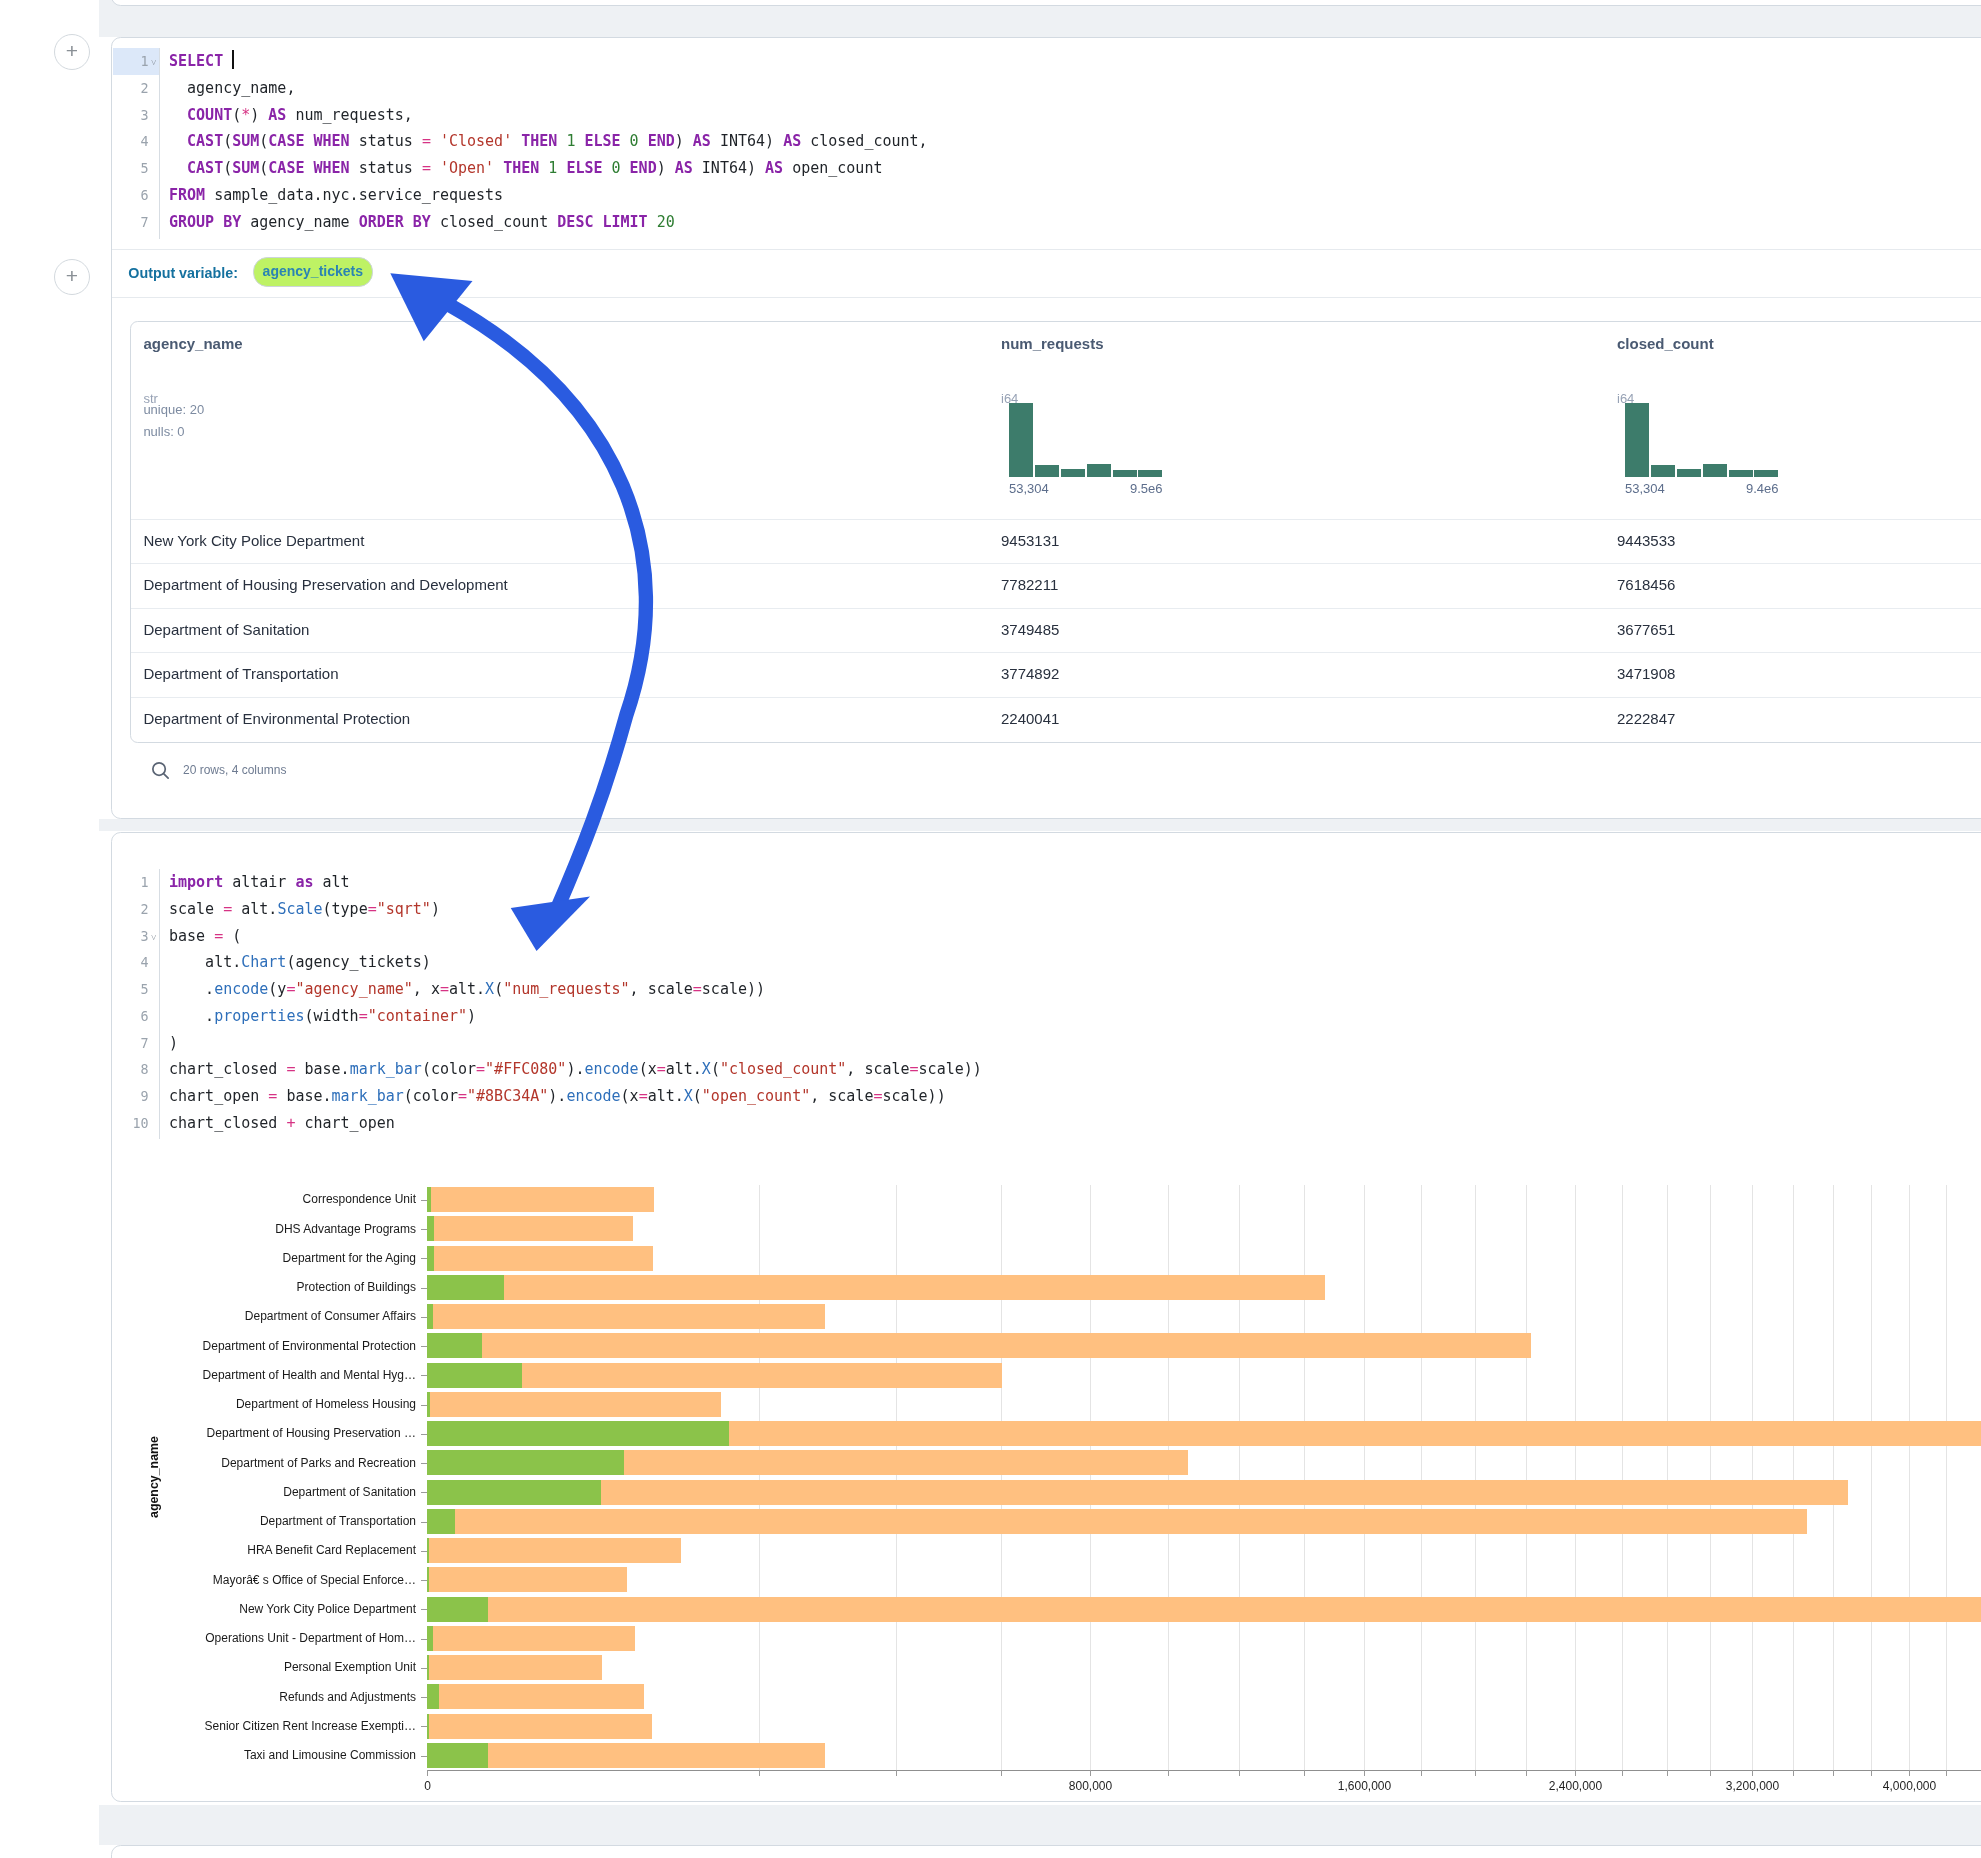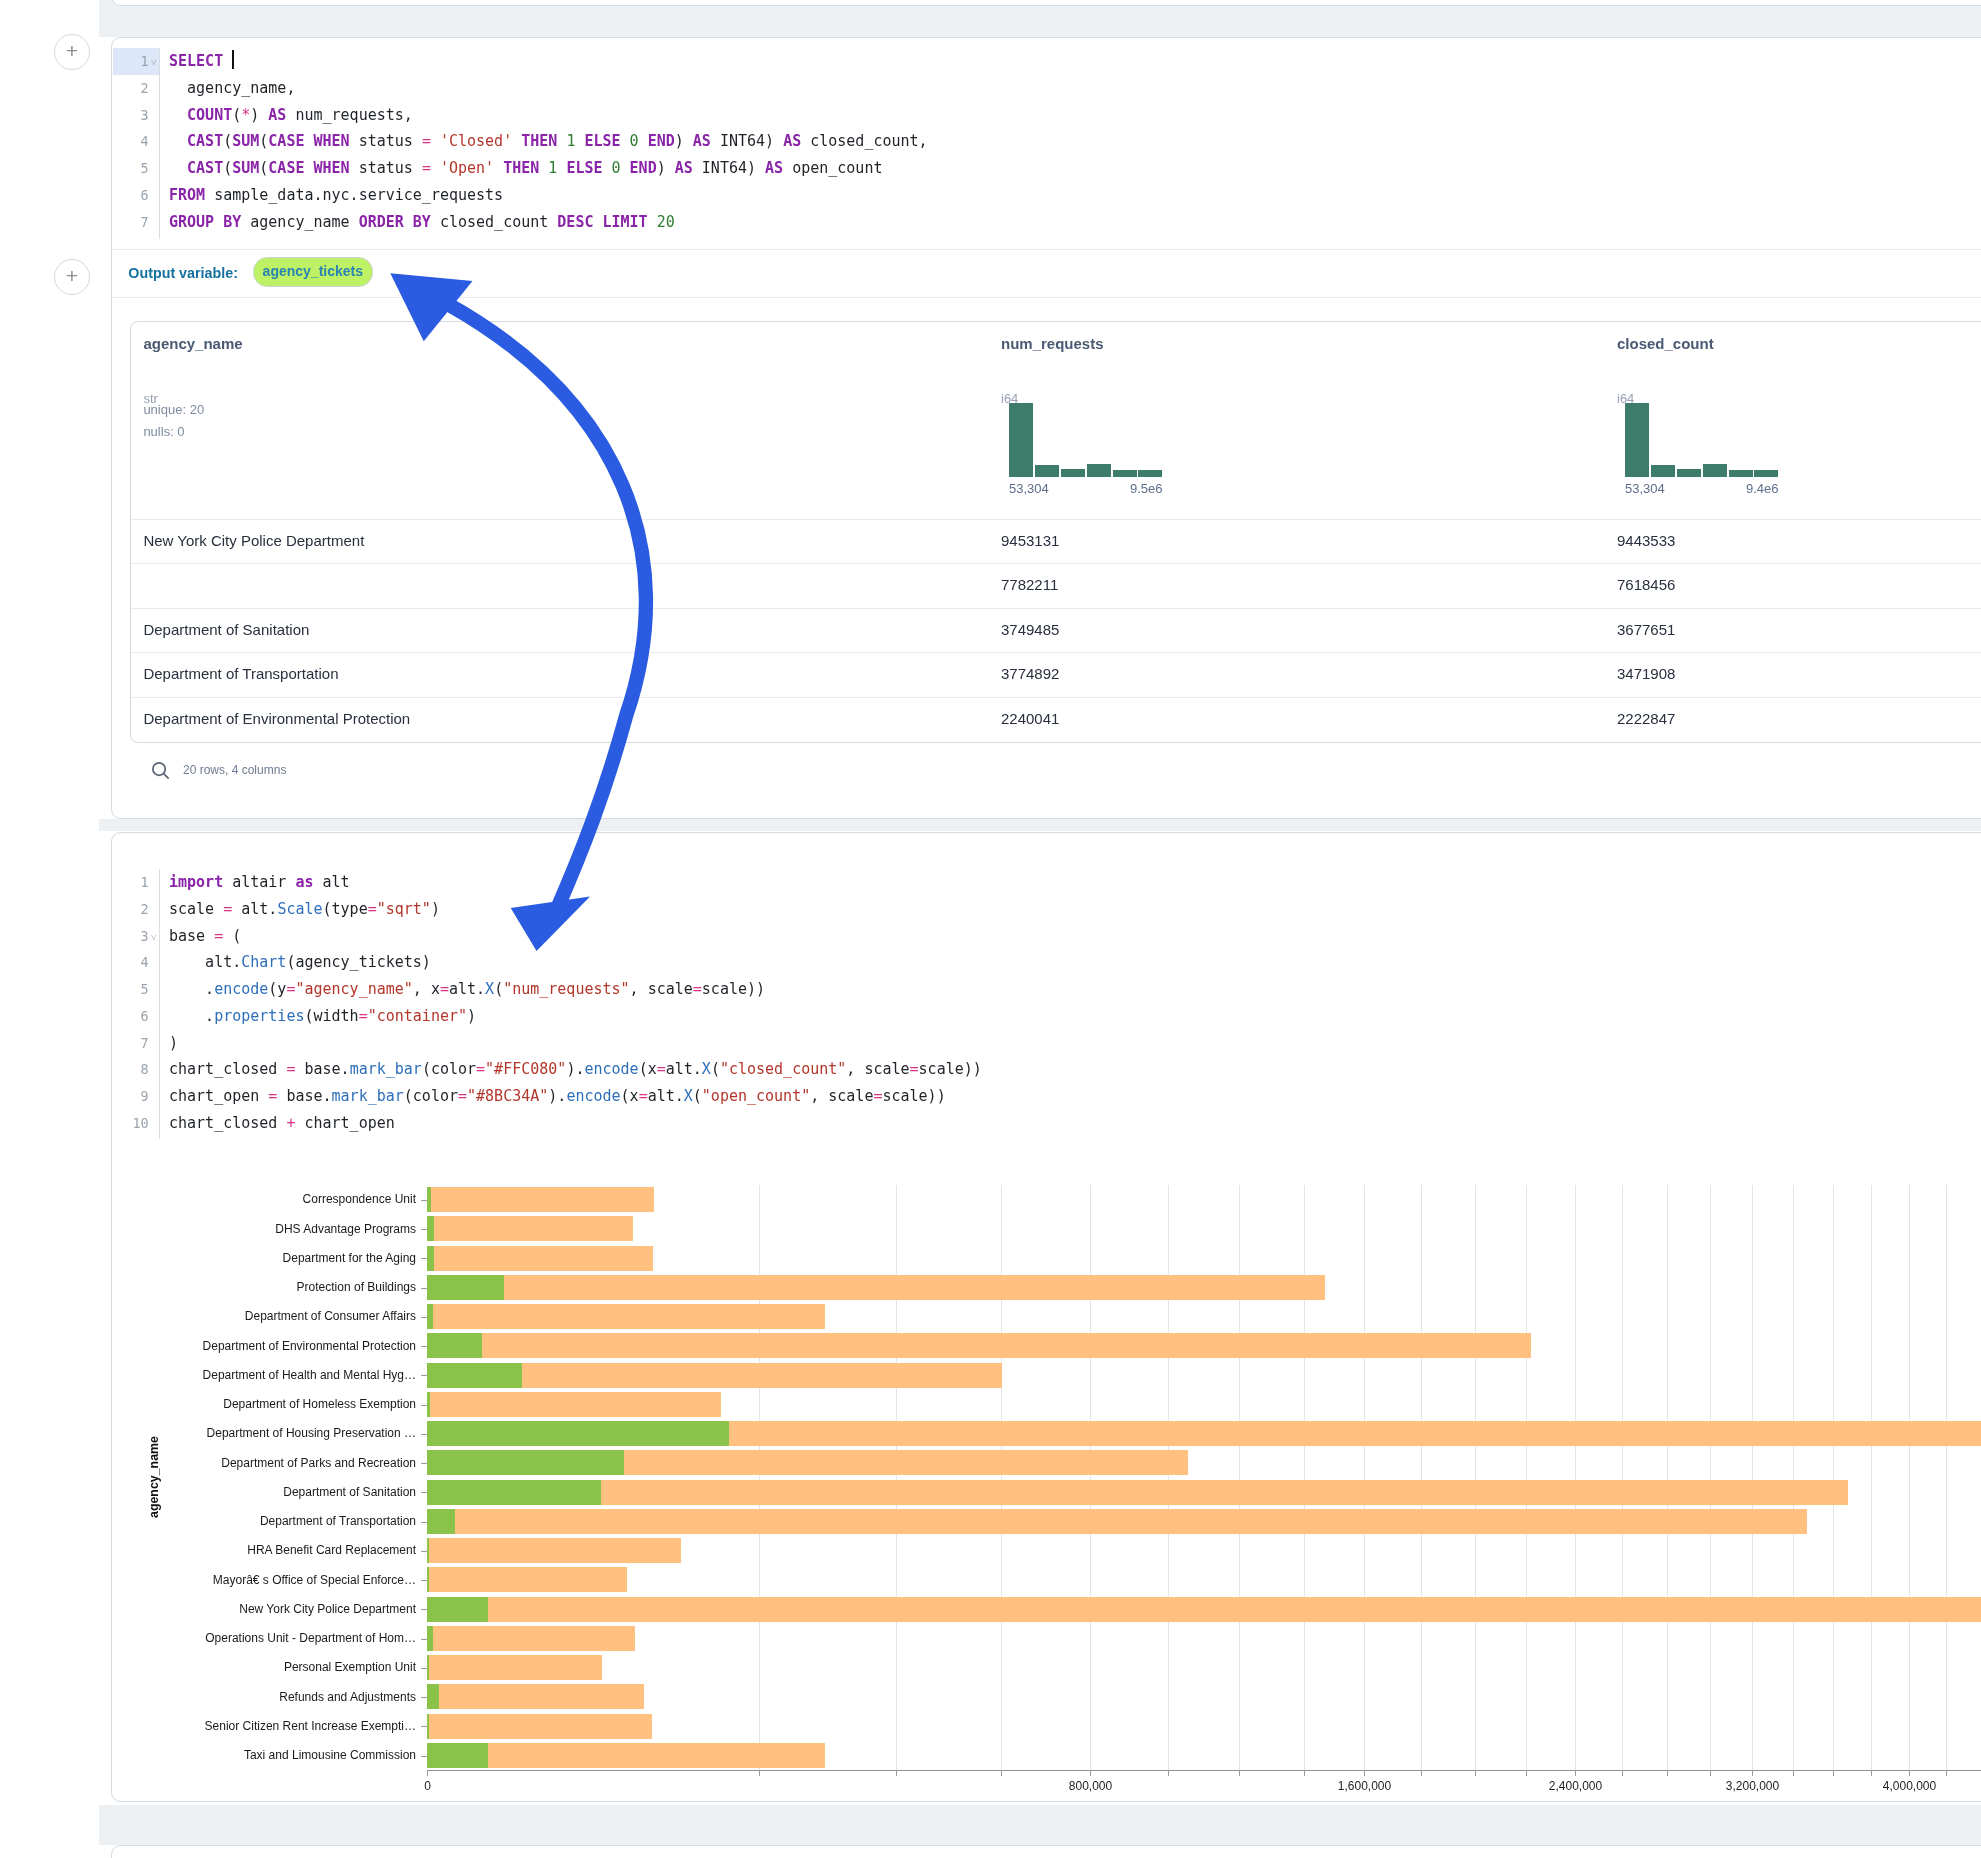--- a/index.html
+++ b/index.html
@@ -96,20 +96,21 @@
           <div class="hbar" style="width: 24px; height: 6.7px;"></div>
           <div class="hbar" style="width: 24px; height: 6.7px;"></div>
         </div>
         <div class="hist-lab" style="left: 1494px; top: 159px;">53,304</div>
         <div class="hist-lab" style="left: 1615px; top: 159px;">9.4e6</div>
         <div class="trow-sep" style="top: 197px;"></div>
         <div class="tcell" style="left: 12.4px; top: 197px; height: 44px;">New York City Police Department</div>
         <div class="tcell" style="left: 870px; top: 197px; height: 44px;">9453131</div>
         <div class="tcell" style="left: 1486px; top: 197px; height: 44px;">9443533</div>
         <div class="trow-sep" style="top: 241px;"></div>
+        <div class="tcell" style="left: 12.4px; top: 241px; height: 44px;">Department of Housing Preservation and Development</div>
         <div class="tcell" style="left: 870px; top: 241px; height: 44px;">7782211</div>
         <div class="tcell" style="left: 1486px; top: 241px; height: 44px;">7618456</div>
         <div class="trow-sep" style="top: 286px;"></div>
         <div class="tcell" style="left: 12.4px; top: 286px; height: 44px;">Department of Sanitation</div>
         <div class="tcell" style="left: 870px; top: 286px; height: 44px;">3749485</div>
         <div class="tcell" style="left: 1486px; top: 286px; height: 44px;">3677651</div>
         <div class="trow-sep" style="top: 330px;"></div>
         <div class="tcell" style="left: 12.4px; top: 330px; height: 44px;">Department of Transportation</div>
         <div class="tcell" style="left: 870px; top: 330px; height: 44px;">3774892</div>
         <div class="tcell" style="left: 1486px; top: 330px; height: 44px;">3471908</div>
@@ -179,21 +180,21 @@
       <div class="bar" style="left: 427px; top: 1333px; width: 1104px; height: 25.4px; background: rgb(255, 192, 128);"></div>
       <div class="bar" style="left: 427px; top: 1333px; width: 55px; height: 25.4px; background: rgb(139, 195, 74);"></div>
       <div class="ylab" style="left: 143px; width: 273px; top: 1339px;">Department of Environmental Protection</div>
       <div class="ytick" style="left: 421px; top: 1346px;"></div>
       <div class="bar" style="left: 427px; top: 1363px; width: 575px; height: 25.4px; background: rgb(255, 192, 128);"></div>
       <div class="bar" style="left: 427px; top: 1363px; width: 95px; height: 25.4px; background: rgb(139, 195, 74);"></div>
       <div class="ylab" style="left: 143px; width: 273px; top: 1368px;">Department of Health and Mental Hyg…</div>
       <div class="ytick" style="left: 421px; top: 1375px;"></div>
       <div class="bar" style="left: 427px; top: 1392px; width: 294px; height: 25.4px; background: rgb(255, 192, 128);"></div>
       <div class="bar" style="left: 427px; top: 1392px; width: 3.3px; height: 25.4px; background: rgb(139, 195, 74);"></div>
-      <div class="ylab" style="left: 143px; width: 273px; top: 1397px;">Department of Homeless Exemption</div>
+      <div class="ylab" style="left: 143px; width: 273px; top: 1397px;">Department of Homeless Housing</div>
       <div class="ytick" style="left: 421px; top: 1405px;"></div>
       <div class="bar" style="left: 427px; top: 1421px; width: 1554px; height: 25.4px; background: rgb(255, 192, 128);"></div>
       <div class="bar" style="left: 427px; top: 1421px; width: 302px; height: 25.4px; background: rgb(139, 195, 74);"></div>
       <div class="ylab" style="left: 143px; width: 273px; top: 1426px;">Department of Housing Preservation …</div>
       <div class="ytick" style="left: 421px; top: 1434px;"></div>
       <div class="bar" style="left: 427px; top: 1450px; width: 761px; height: 25.4px; background: rgb(255, 192, 128);"></div>
       <div class="bar" style="left: 427px; top: 1450px; width: 197px; height: 25.4px; background: rgb(139, 195, 74);"></div>
       <div class="ylab" style="left: 143px; width: 273px; top: 1456px;">Department of Parks and Recreation</div>
       <div class="ytick" style="left: 421px; top: 1463px;"></div>
       <div class="bar" style="left: 427px; top: 1480px; width: 1421px; height: 25.4px; background: rgb(255, 192, 128);"></div>

